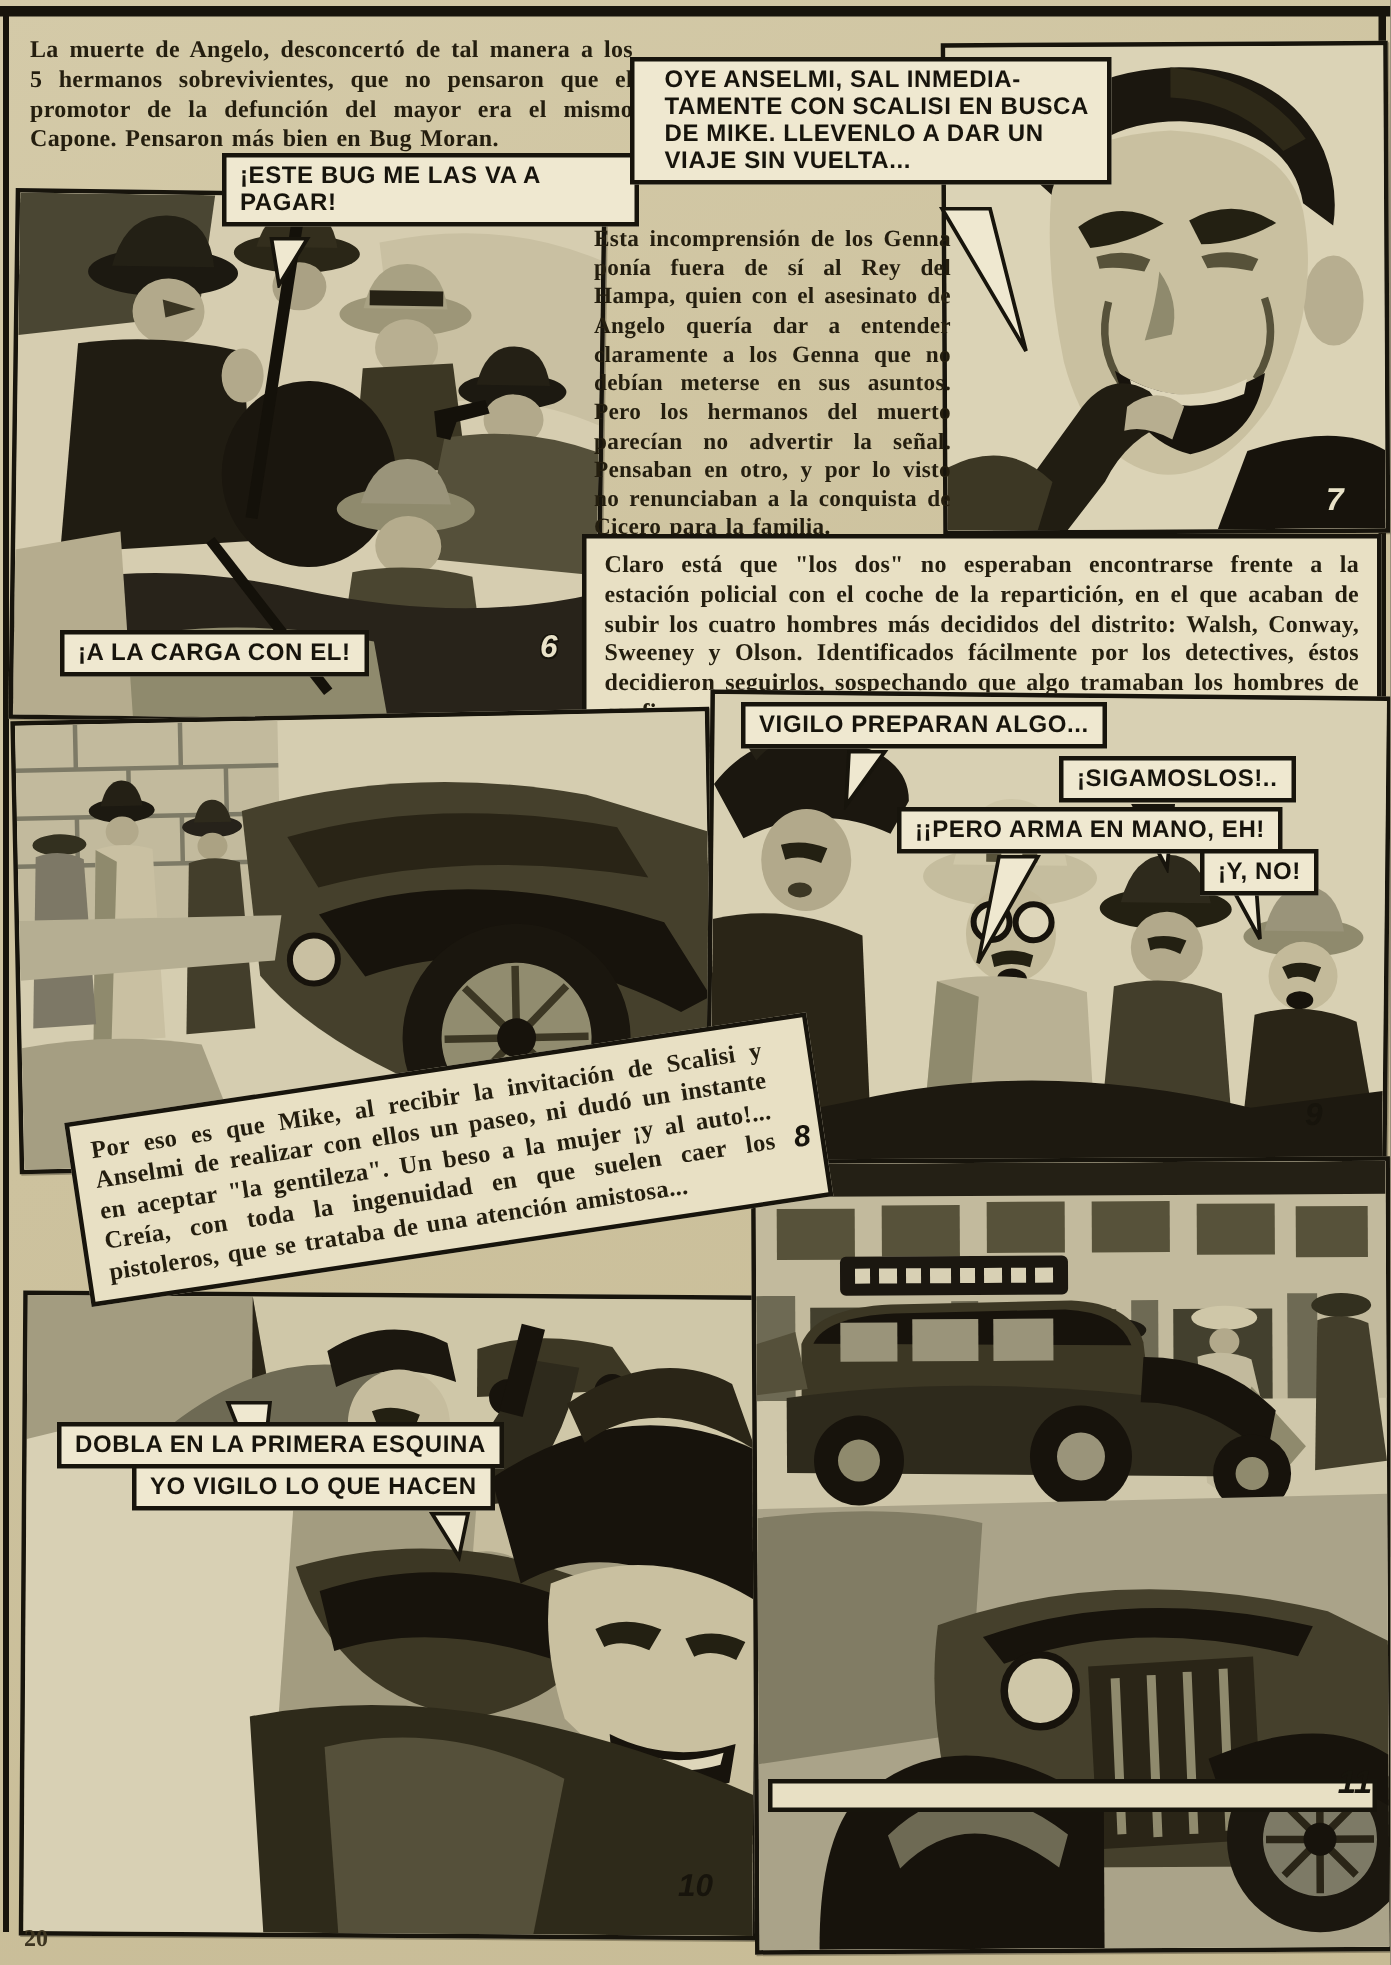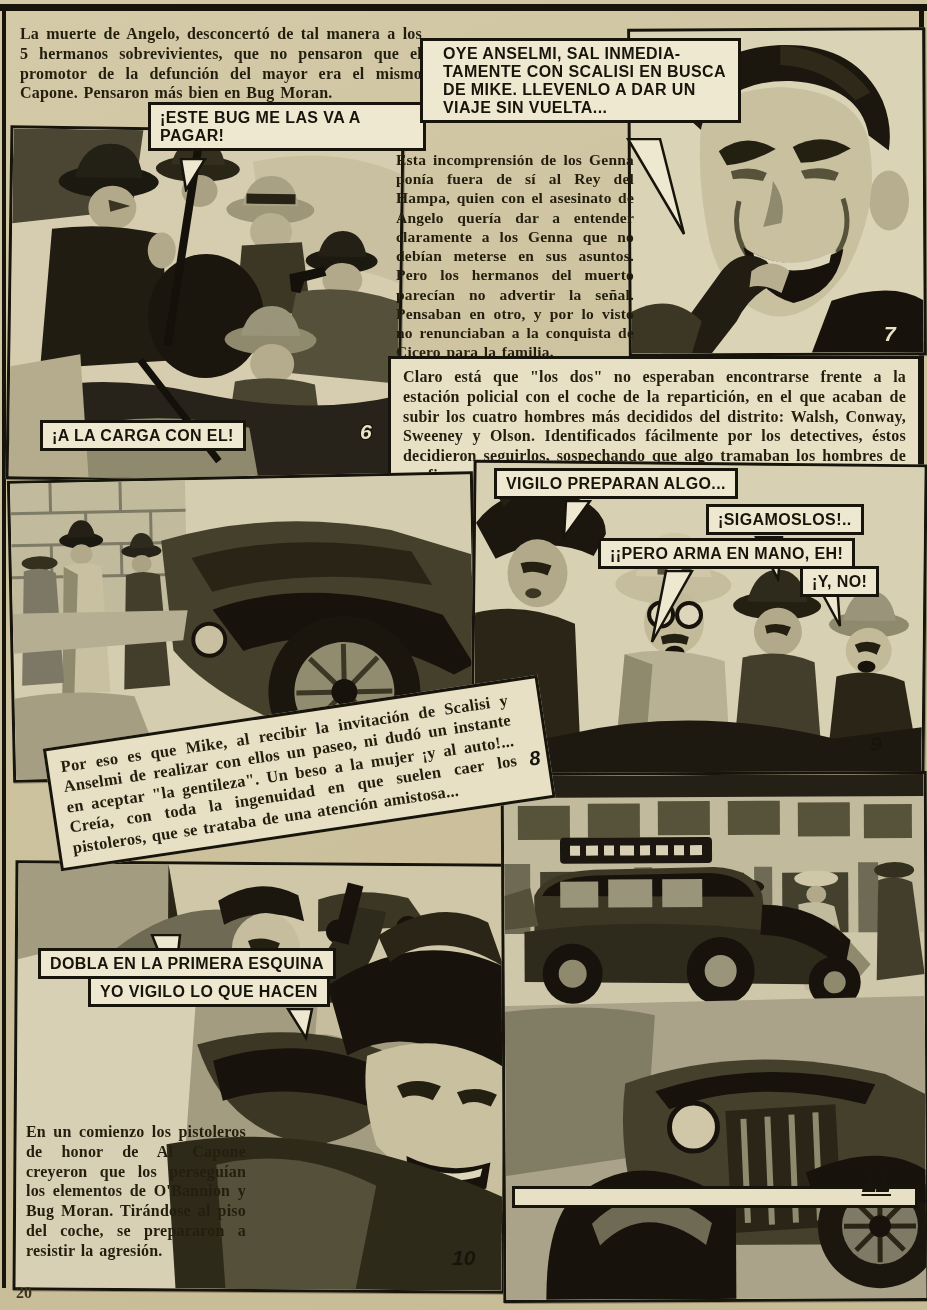--- a/index.html
+++ b/index.html
@@ -307,21 +307,20 @@
   <div class="bubble nowrap" style="left:38px;top:948px;">DOBLA EN LA PRIMERA ESQUINA</div>
   <svg class="tail" style="left:148px;top:934px;" width="40" height="60">
     <polygon points="4,1 32,1 26,56" fill="#efe8d0" stroke="#17140c" stroke-width="2.5"></polygon>
   </svg>
 
   <div class="bubble nowrap" style="left:76px;top:976px;margin-left:12px;">YO VIGILO LO QUE HACEN</div>
   <svg class="tail" style="left:286px;top:1008px;" width="30" height="34">
     <polygon points="2,1 26,1 20,30" fill="#efe8d0" stroke="#17140c" stroke-width="2.5"></polygon>
   </svg>
 
-  <div class="caption" style="left:26px;top:1122px;width:220px;z-index:26;">En un comienzo los pistoleros de honor de Al Capone creyeron que los perseguían los elementos de O'Bannion y Bug Moran. Tirándose al piso del coche, se prepararon a resistir la agresión.</div>
 
   <div class="panel-num" style="left:452px;top:1246px;">10</div>
 
   <div class="panel" style="left:502px;top:772px;width:420px;height:524px;transform:rotate(-.3deg);">
     <svg viewBox="0 0 420 524" preserveAspectRatio="none">
       <rect width="420" height="524" fill="#cfc7aa"></rect>
 
       <rect x="0" y="0" width="420" height="158" fill="#c2ba9d"></rect>
       <rect x="0" y="0" width="420" height="22" fill="#242015"></rect>
       <g fill="#57523a">
@@ -405,18 +404,18 @@
       <circle cx="374" cy="452" r="38" fill="#7d7a66"></circle>
       <g stroke="#2a2517" stroke-width="5">
         <path d="M374 416 V488 M338 452 H410 M350 428 L398 476 M398 428 L350 476"></path>
       </g>
       <circle cx="374" cy="452" r="11" fill="#17130c"></circle>
       <path d="M300 398 Q374 366 420 396 L420 430 Q374 400 310 428 Z" fill="#17130c"></path>
     </svg>
   </div>
 
   <div class="caption caption-box" style="left:512px;top:1186px;width:376px;z-index:26;">
-    <span class="num-inbox" style="right:24px;bottom:4px;font-size:28px;text-decoration:underline;">11</span>
+    <span class="num-inbox" style="right:0;bottom:4px;font-size:22px;">11</span>
   </div>
 
   <div class="page-num">20</div>
 
 </div>
 
 </body></html>

